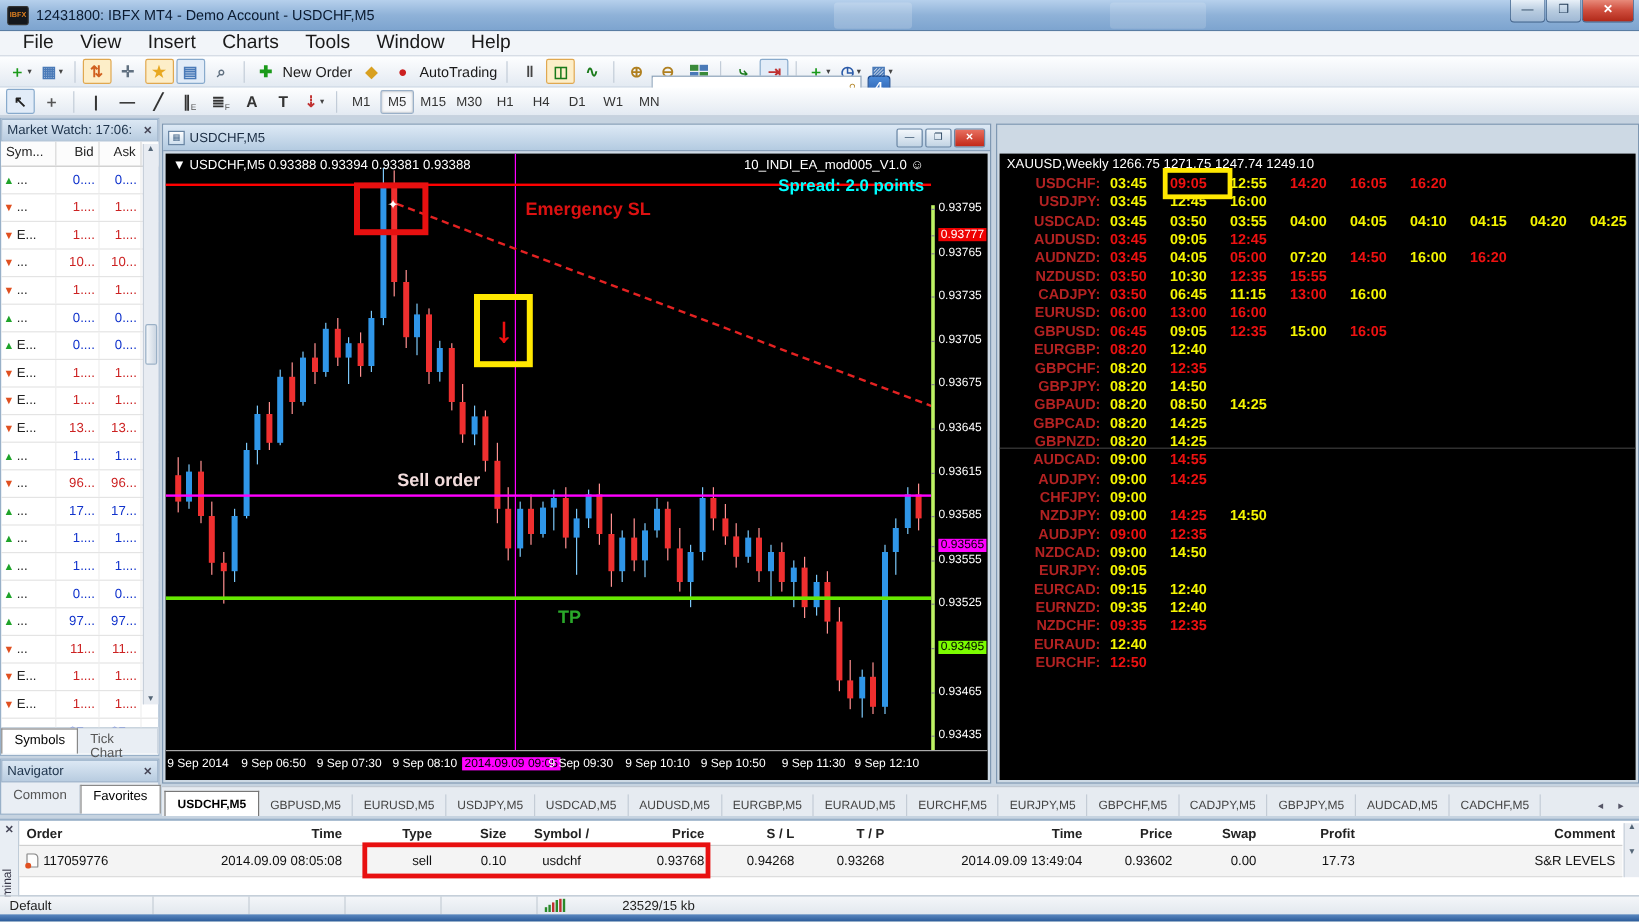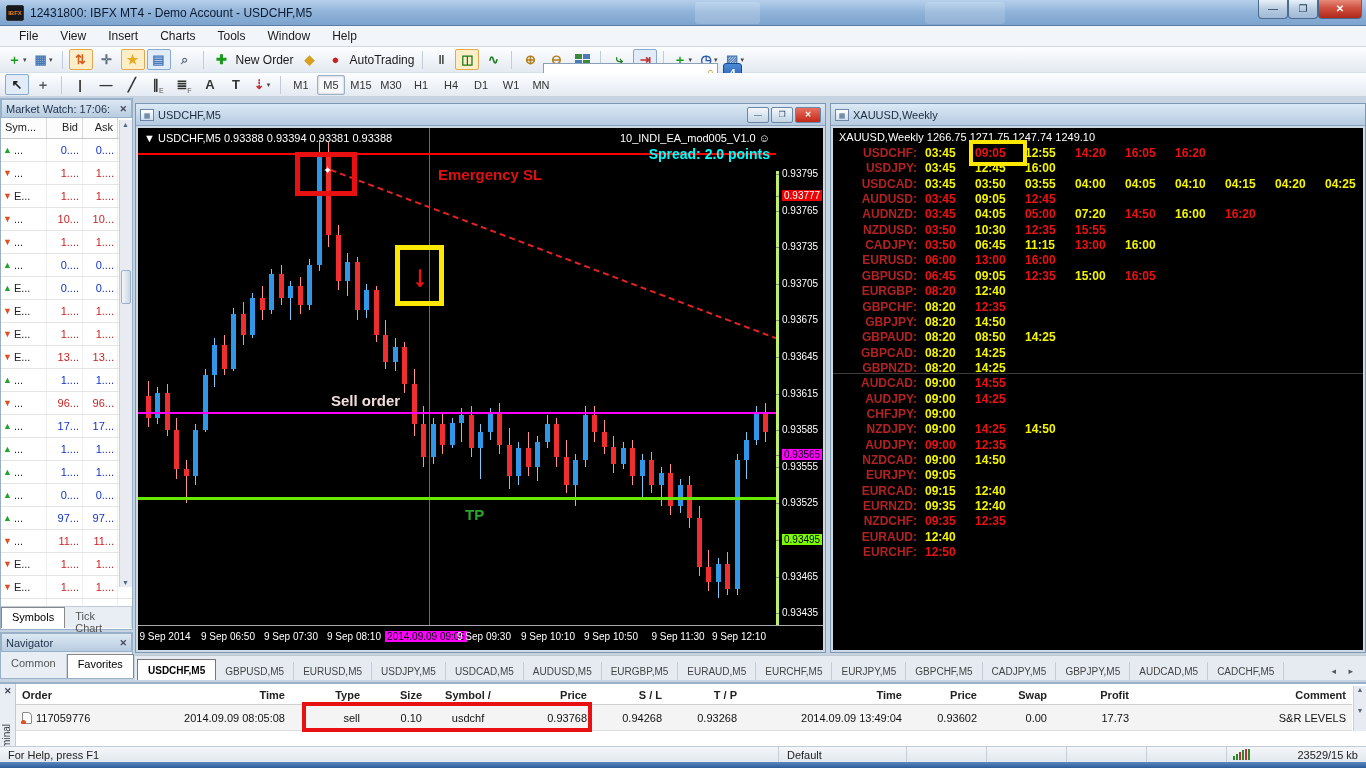--- a/index.html
+++ b/index.html
@@ -15,21 +15,21 @@
   .glass2 { left:925px; top:2px; width:80px; height:22px; background:rgba(255,255,255,.15); border-radius:3px; }
   #app-icon { width:18px; height:16px; background:#14171c; border:1px solid #333; border-radius:2px;
     color:#e08020; font-size:6px; font-weight:bold; text-align:center; line-height:15px; margin-right:6px; }
   .winbtns { position:absolute; right:4px; top:0; display:flex; }
   .winbtn { width:30px; height:19px; border:1px solid #4a6a90; border-top:none; border-radius:0 0 4px 4px;
     background:linear-gradient(#e8f0f8,#b8cce0 50%,#9fb8d4); color:#203a55; text-align:center; line-height:17px; font-size:10px; }
   .winbtn.close { width:44px; background:linear-gradient(#e88a7a,#d05040 45%,#b02818); color:#fff; font-weight:bold; }
 
   #menubar { left:0; top:26px; width:1366px; height:21px; background:#f2f5f9; border-bottom:1px solid #d0d8e2;
     display:flex; align-items:center; padding-left:8px; }
-  #menubar span { padding:2px 11px; color:#1a1a1a; font-size:12px; }
+  #menubar span { padding:2px 11px; color:#1a1a1a; font-size:16px; }
 
   .toolbar { left:0; width:1366px; background:linear-gradient(#fdfeff,#eef2f7 60%,#e3eaf2);
     display:flex; align-items:center; padding-left:4px; }
   #toolbar1 { top:47px; height:26px; border-bottom:1px solid #d8e0ea; }
   #toolbar2 { top:73px; height:24px; border-bottom:1px solid #c8d2de; }
   .tbtn { min-width:24px; height:21px; display:inline-flex; align-items:center; justify-content:center;
     margin:0 1px; border:1px solid transparent; border-radius:2px; font-size:13px; padding:0 2px; }
   .tbtn.active { background:#fdeec8; border-color:#e0a850; }
   .tbtn.active2 { background:#e2ecf8; border-color:#88aacc; }
   .tsep { width:1px; height:18px; background:#c2ccd8; margin:0 5px; }
@@ -730,24 +730,20 @@
         <span class="tlabel2" style="left: 346px;">9 Sep 09:30</span>
         <span class="tlabel2" style="left: 410px;">9 Sep 10:10</span>
         <span class="tlabel2" style="left: 473px;">9 Sep 10:50</span>
         <span class="tlabel2" style="left: 540px;">9 Sep 11:30</span>
         <span class="tlabel2" style="left: 601px;">9 Sep 12:10</span>
       </div>
   </div>
 </div>
 
 <div id="cw2" class="abs chartwin">
-  <div class="cw-title">
-    <span class="cw-icon">▦</span>
-    <span>XAUUSD,Weekly</span>
-  </div>
   <div class="blackarea">
     <div id="sig-header">XAUUSD,Weekly  1266.75 1271.75 1247.74 1249.10</div>
     <div id="sig-rows">
         <div class="sigrow" style="top: 18px;">
           <span class="sigsym">USDCHF:</span>
           <span class="sigt sig-y" style="left: 92px;">03:45</span>
           <span class="sigt sig-r" style="left: 142px;">09:05</span>
           <span class="sigt sig-y" style="left: 192px;">12:55</span>
           <span class="sigt sig-r" style="left: 242px;">14:20</span>
           <span class="sigt sig-r" style="left: 292px;">16:05</span>
@@ -962,21 +958,20 @@
       <span class="tcell" style="width: 75px; text-align: right;">0.93602</span>
       <span class="tcell" style="width: 70px; text-align: right;">0.00</span>
       <span class="tcell" style="width: 82px; text-align: right;">17.73</span>
       <span class="tcell" style="flex: 1 1 0%; text-align: right;">S&amp;R LEVELS</span>
     </div>
   <div id="term-scroll">▲<br><br><br>▼</div>
   <div id="term-redbox" style="left: 302px; top: 18px; width: 290px; height: 30px;"></div>
 </div>
 
 <div id="statusbar" class="abs">
-  <div class="scell" style="flex:1;">For Help, press F1</div>
   <div class="scell" style="width:128px;">Default</div>
   <div class="scell" style="width:80px;"></div>
   <div class="scell" style="width:80px;"></div>
   <div class="scell" style="width:80px;"></div>
   <div class="scell" style="width:80px;"></div>
   <div class="scell" style="border:none; padding:0 2px;">
     <span id="conn-bars">
         <i style="height:4px"></i>
         <i style="height:6px"></i>
         <i class="r" style="height:8px"></i>

